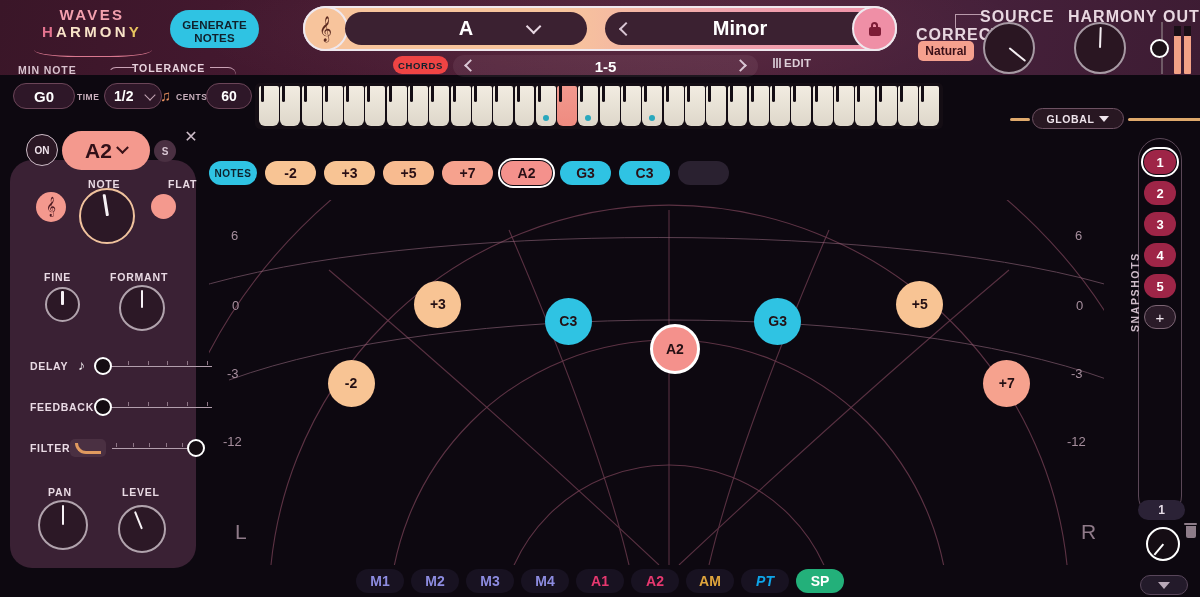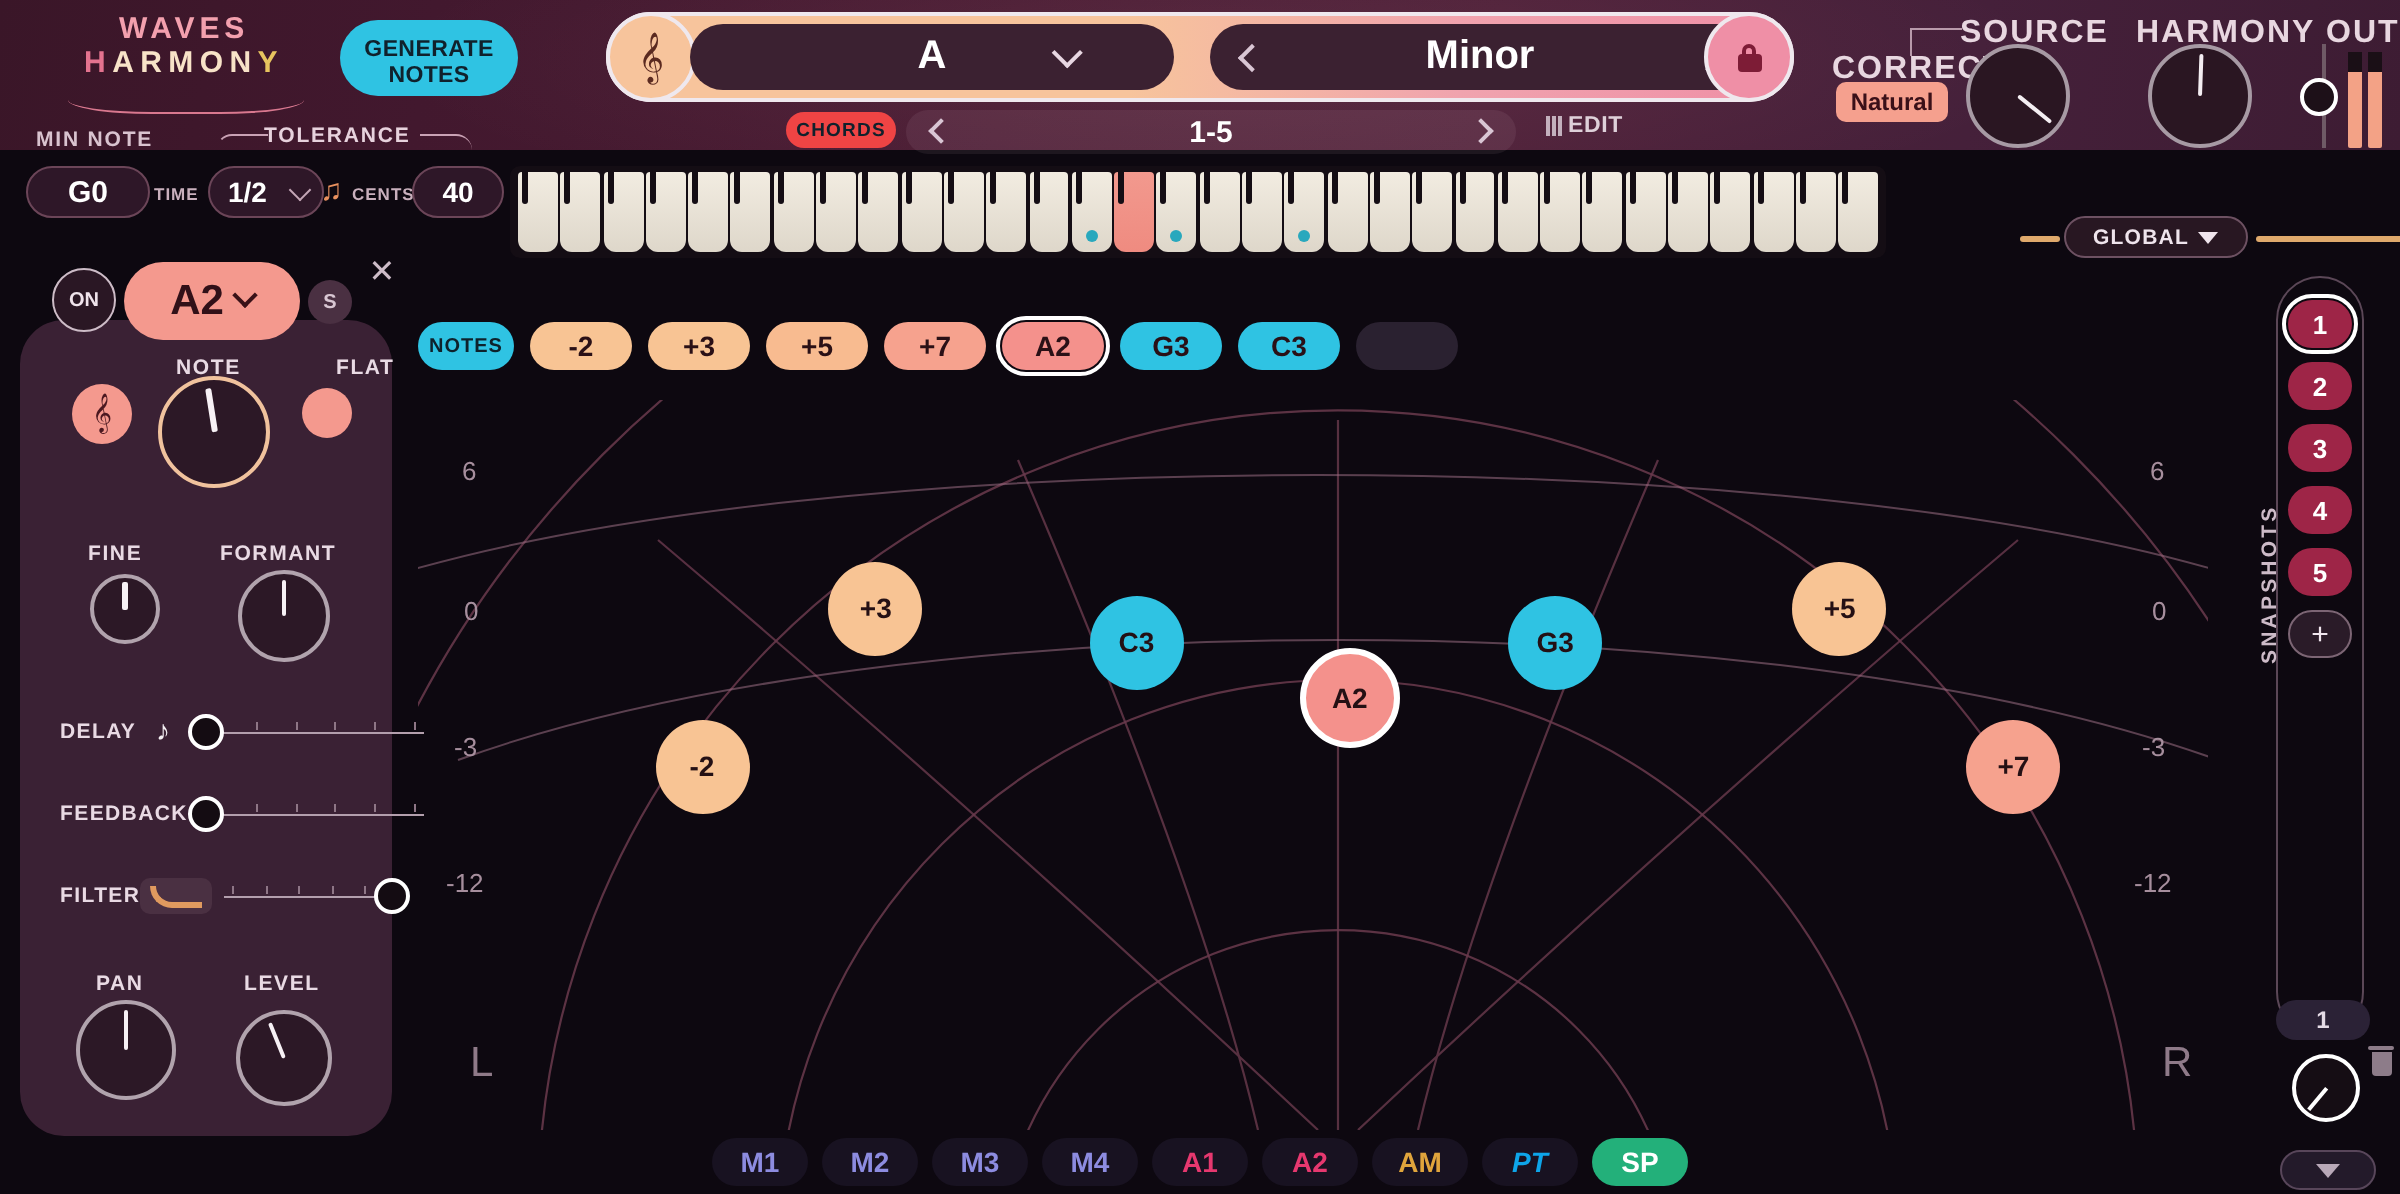--- a/index.html
+++ b/index.html
@@ -488,21 +488,21 @@
   <div class="lbl-tolerance">TOLERANCE</div>
 
   <div class="pill-field" id="minnote-val">G0</div>
   <div class="mini-lbl" id="lbl-time">TIME</div>
   <div class="pill-field" id="time-val">
     <span>1/2</span>
     <span class="chev-sm"></span>
   </div>
   <div class="note-glyph">♫</div>
   <div class="mini-lbl" id="lbl-cents">CENTS</div>
-  <div class="pill-field" id="cents-val">40</div>
+  <div class="pill-field" id="cents-val">60</div>
 
   <div class="keysel">
     <div class="clef-badge">𝄞</div>
     <div class="key-box">
       <span class="kv">A</span>
       <span class="chev"></span>
     </div>
     <div class="scale-box">
       <span class="arrow-l"></span>
       <span class="sv">Minor</span>

